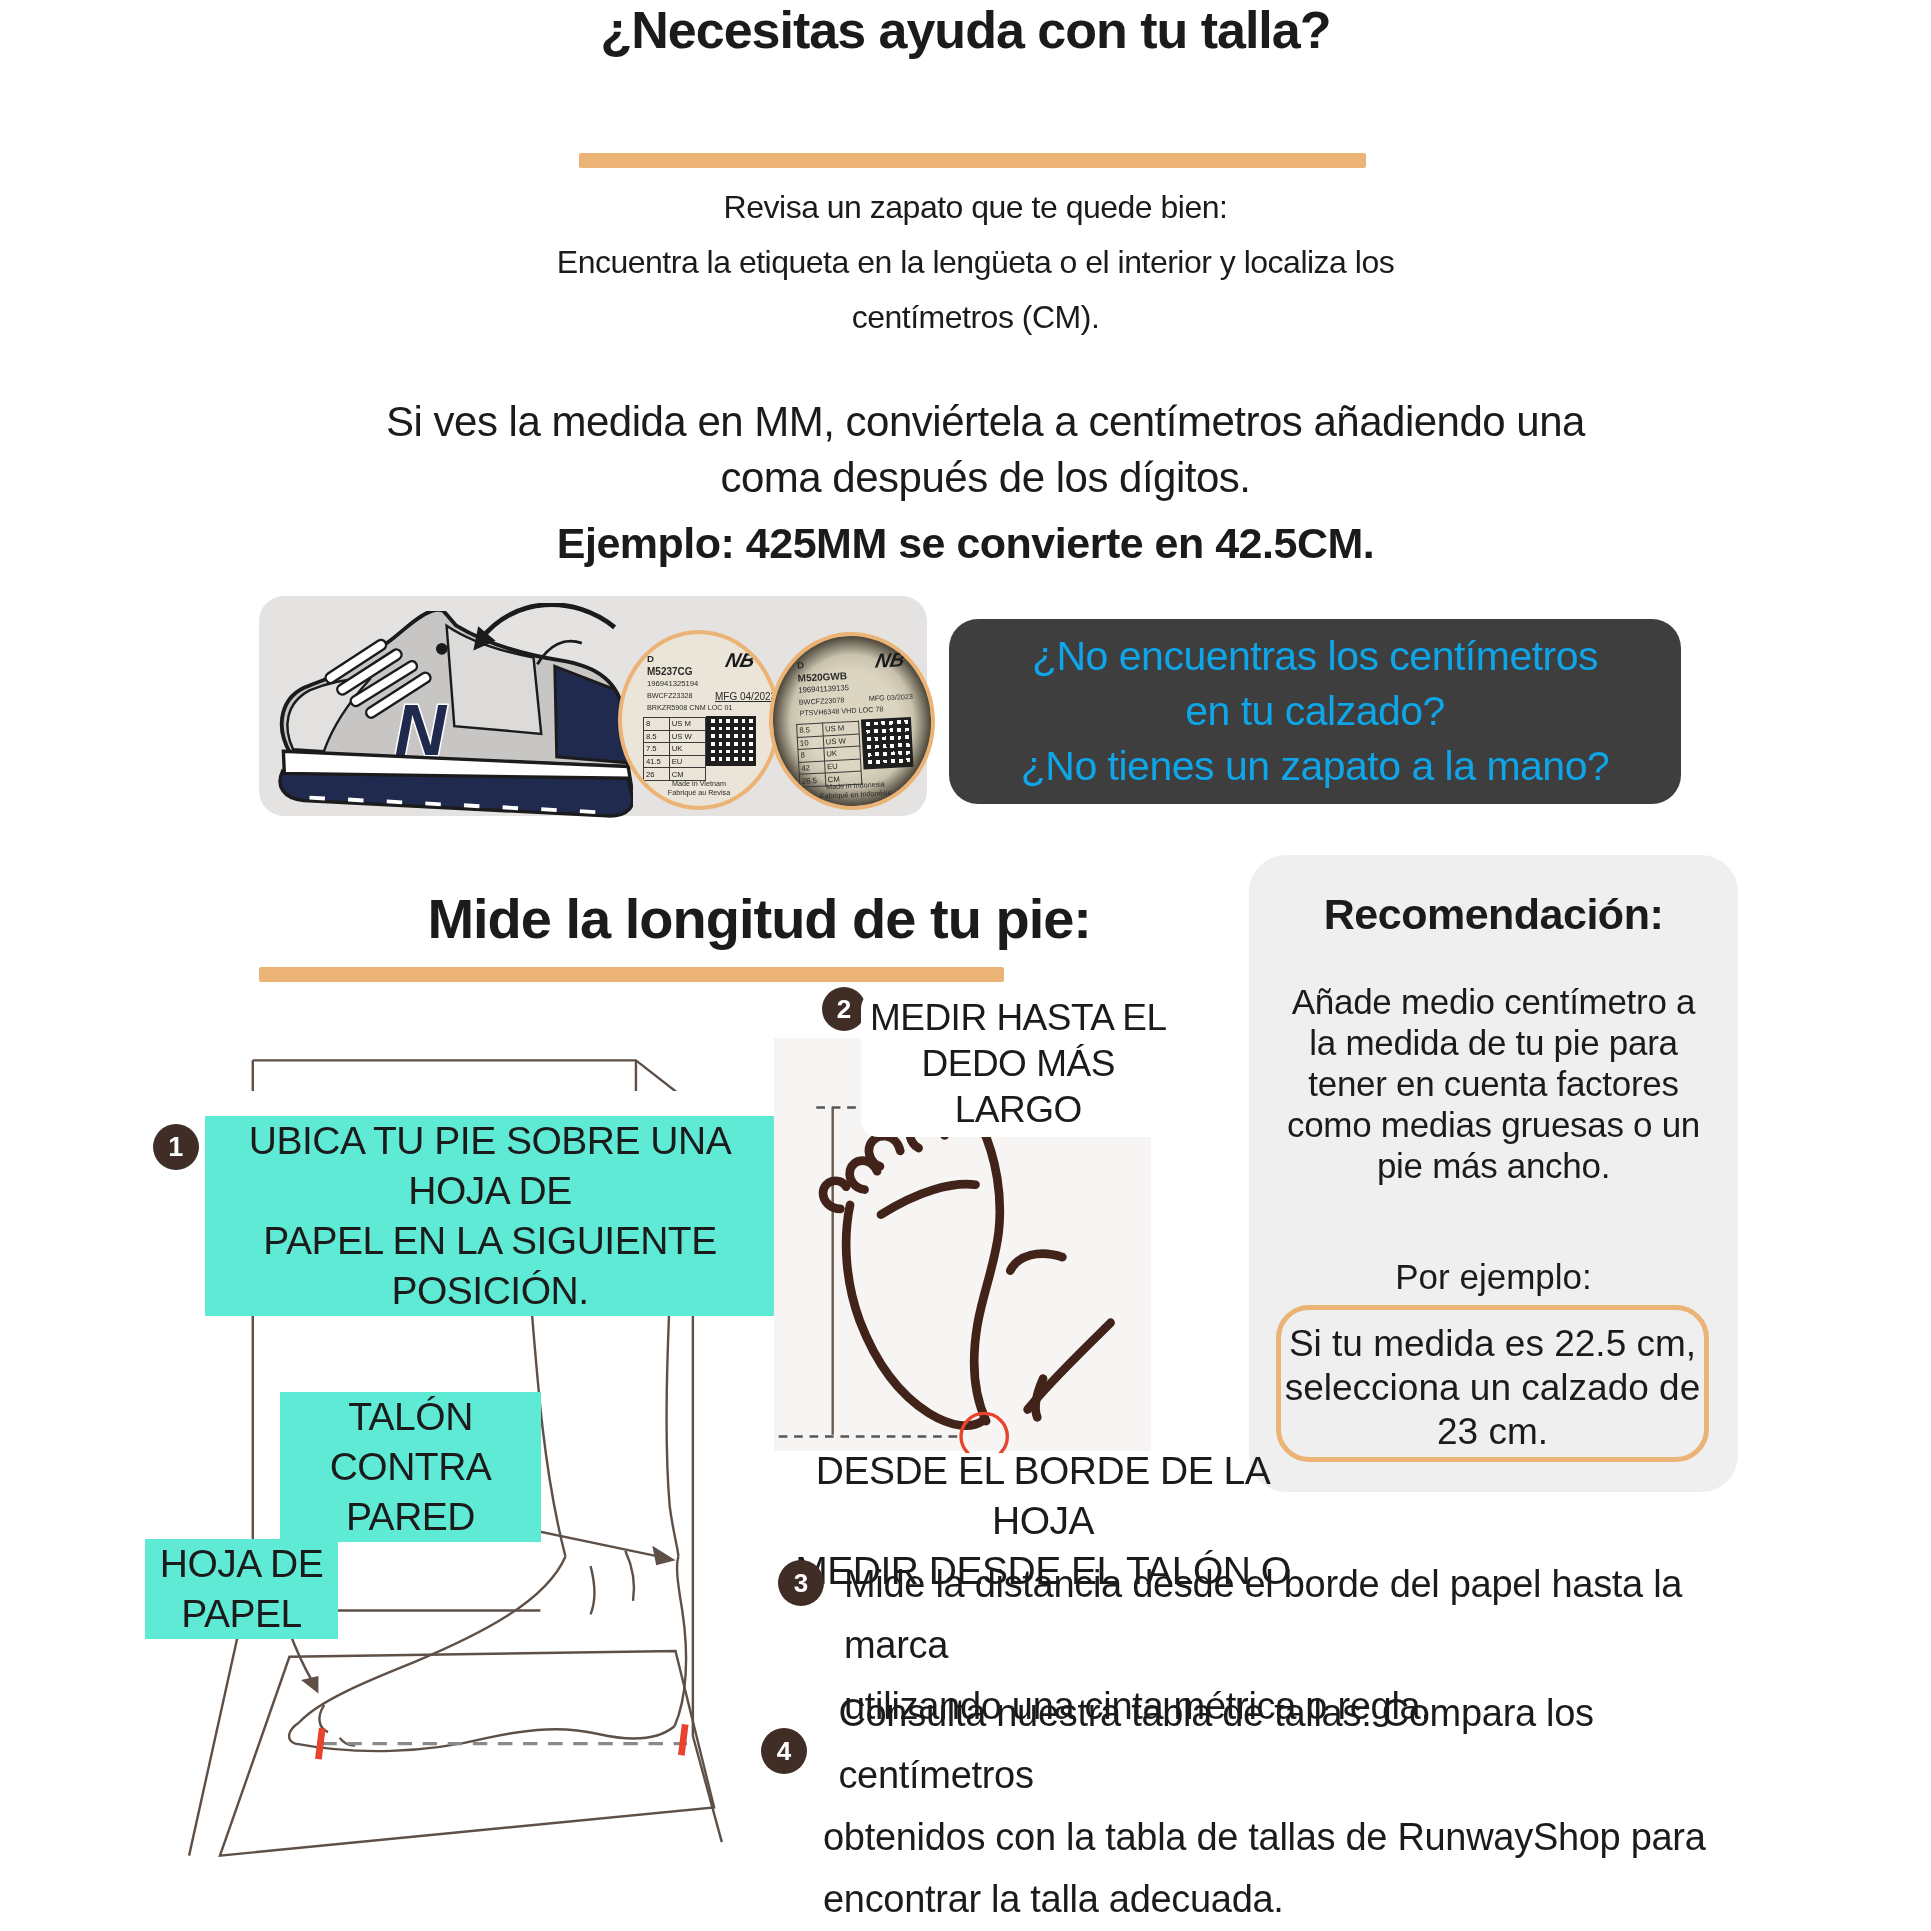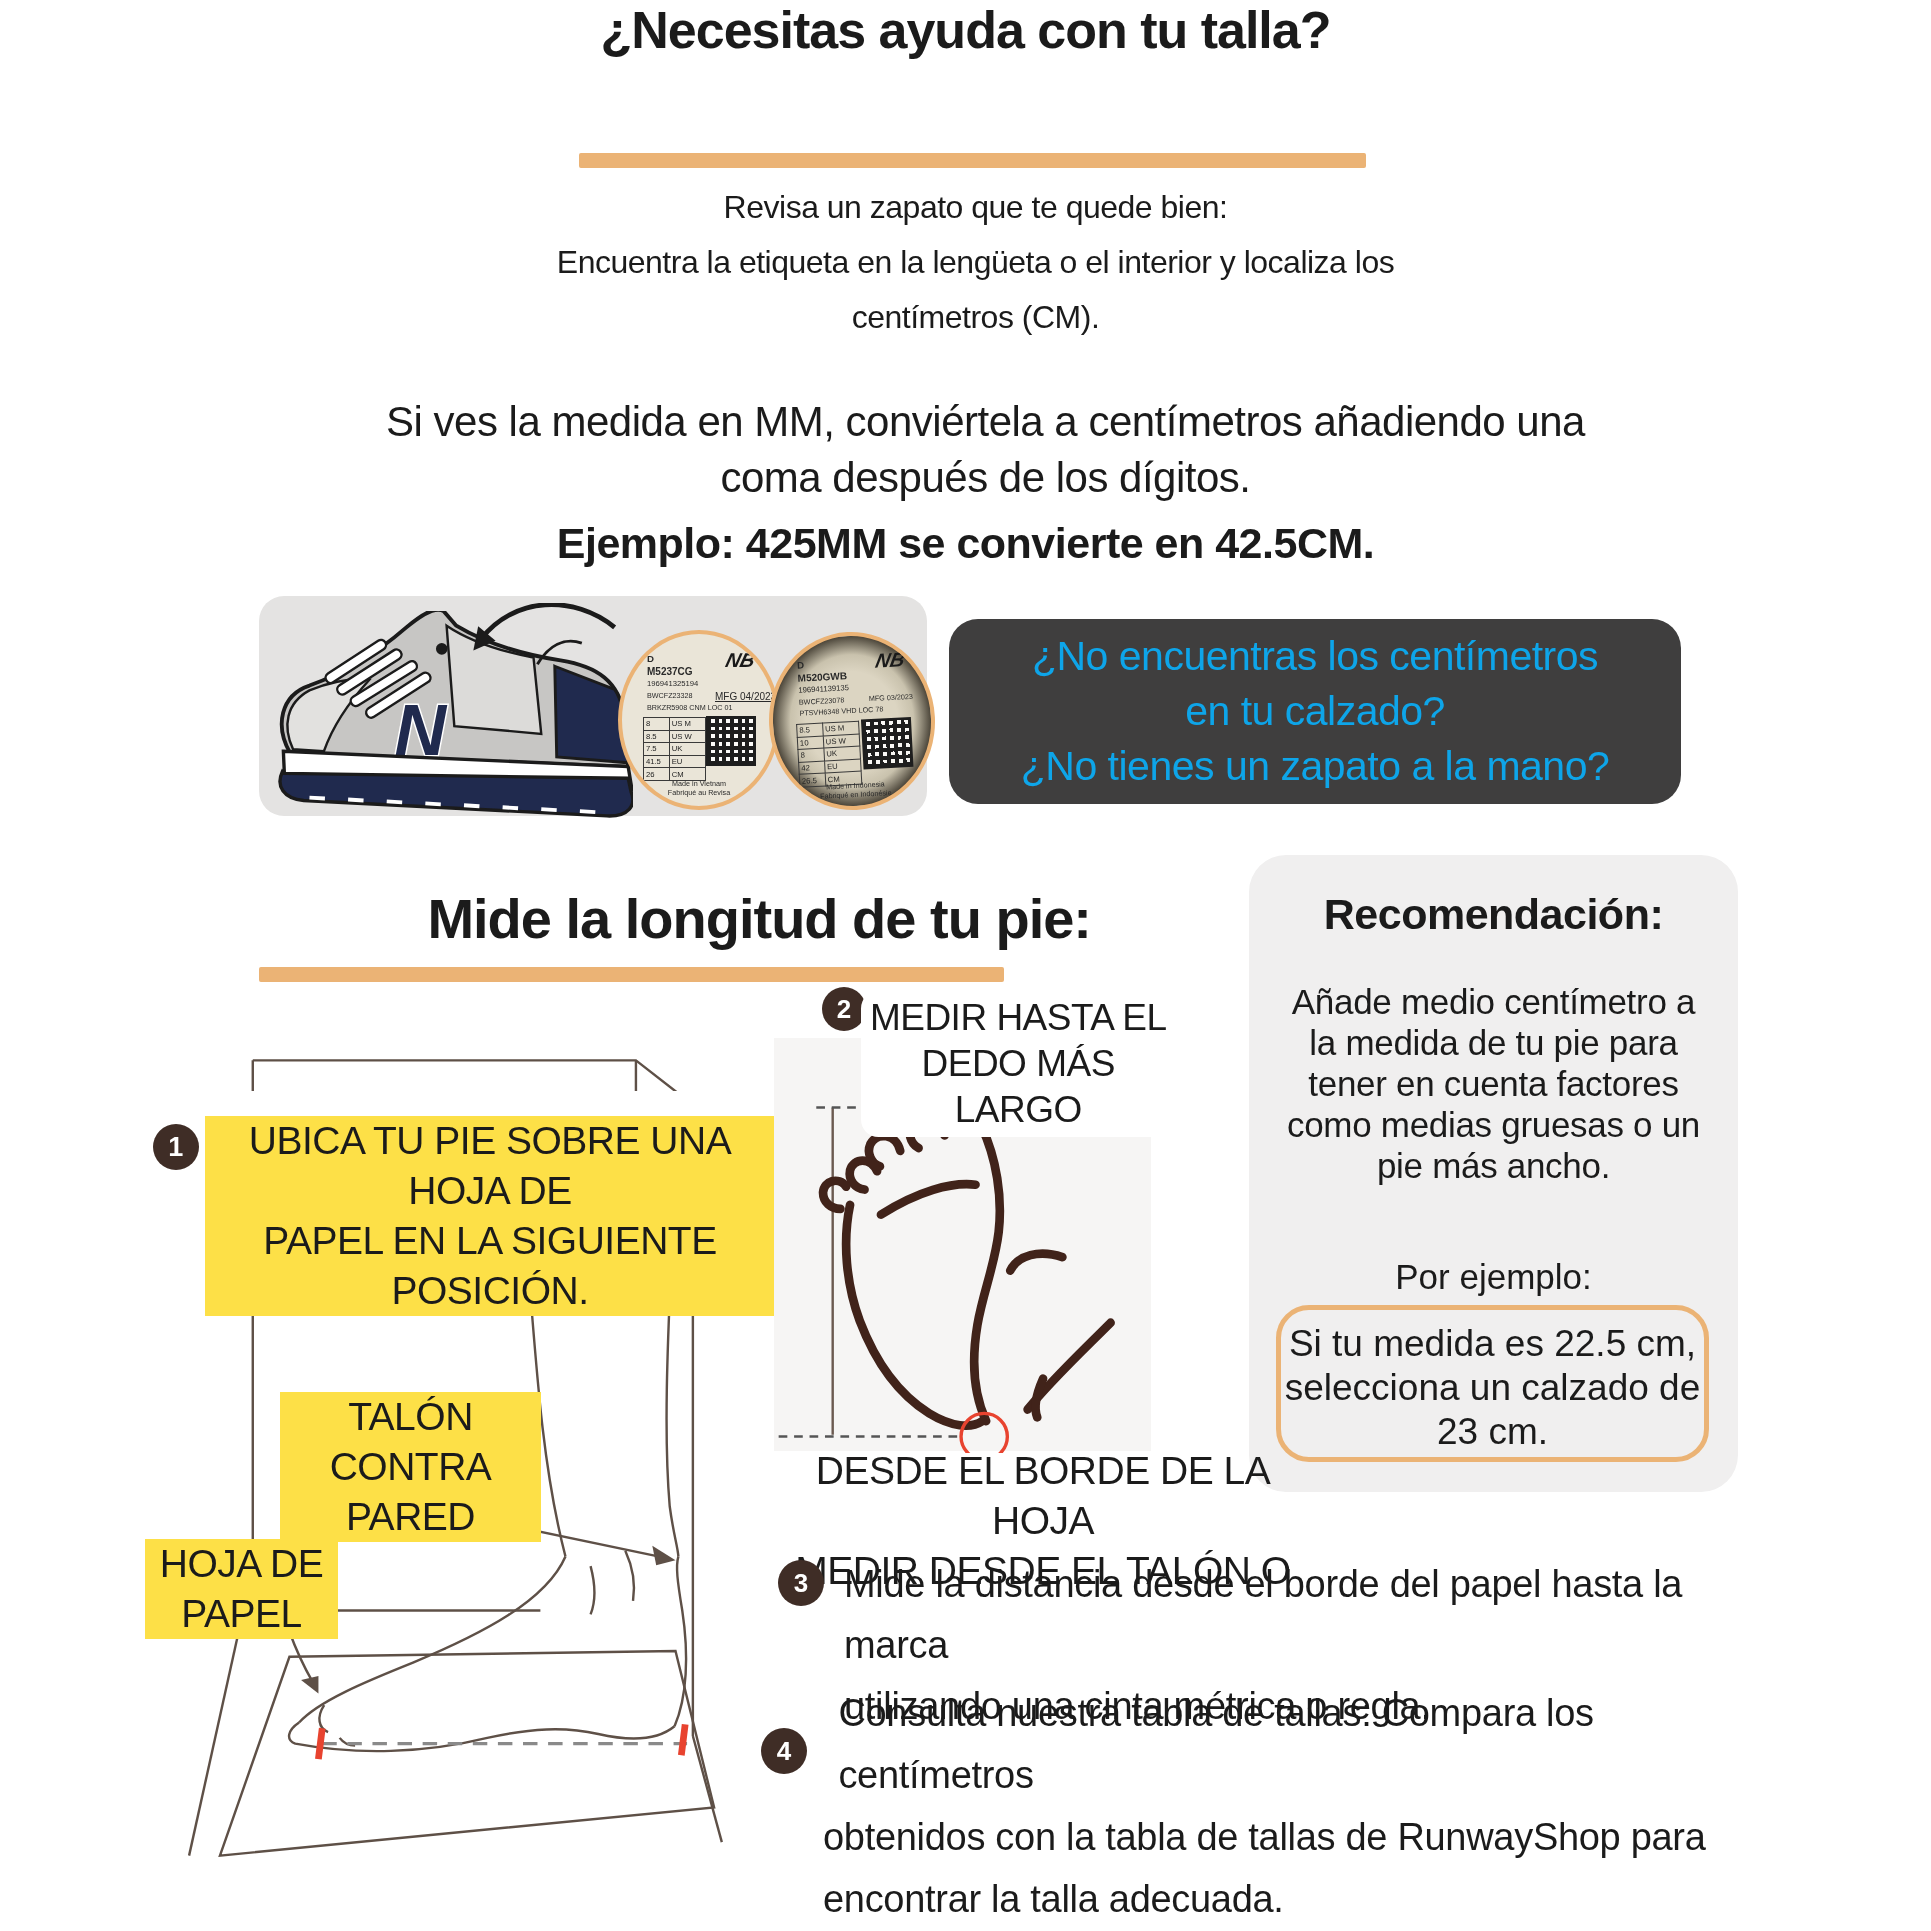--- a/index.html
+++ b/index.html
@@ -14,21 +14,21 @@
   .badge{background:#3F2D26;color:#fff;border-radius:50%;display:flex;align-items:center;
          justify-content:center;font-weight:700;}
   .darkbox{background:#3F3E3E;border-radius:29px;color:#0ea5e9;display:flex;flex-direction:column;
            justify-content:center;}
   .darkbox div{font-size:41px;line-height:55px;text-align:center;letter-spacing:-0.5px;}
   .grayband{background:#E4E3E2;border-radius:25px;}
   .recpanel{background:#F0EFEF;border-radius:37px;}
   .rec-body-line{font-size:35px;line-height:41px;text-align:center;letter-spacing:-0.3px;}
   .orangebox{border:5.8px solid #EBB375;border-radius:33px;}
   .orangebox div{font-size:37px;line-height:44px;text-align:center;}
-  .steplabel{font-size:39px;line-height:50px;text-align:center;letter-spacing:-0.5px;background:#fde047;}
+  .steplabel{font-size:39px;line-height:50px;text-align:center;letter-spacing:-0.5px;background:#5eead4;}
   .stepline{font-size:38px;letter-spacing:-0.3px;}
   .oval{border:4.8px solid #EBB375;border-radius:50%;overflow:hidden;}
   .oval .t{position:absolute;color:#2a2a2a;white-space:nowrap;}
   .sizetable{position:absolute;border-collapse:collapse;}
   .sizetable td{border:1px solid #3a3a3a;font-size:7.7px;padding:0 1.9px;height:11.6px;color:#222;}
   .qr{position:absolute;width:54px;height:54px;background:
       repeating-linear-gradient(0deg,#1e1e1e 0 3.9px,transparent 3.9px 7.7px),
       repeating-linear-gradient(90deg,#1e1e1e 0 3.9px,rgba(255,255,255,.85) 3.9px 7.7px);
       outline:2.9px solid #1e1e1e;outline-offset:-1.9px;}
   .nb{font-style:italic;font-weight:700;transform:skewX(-14deg);display:inline-block;}

